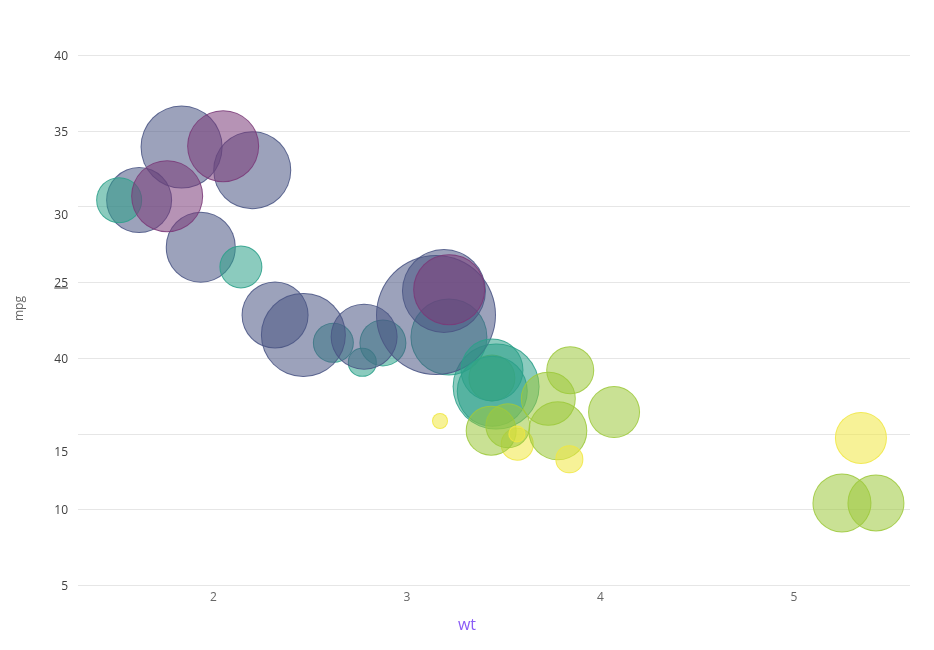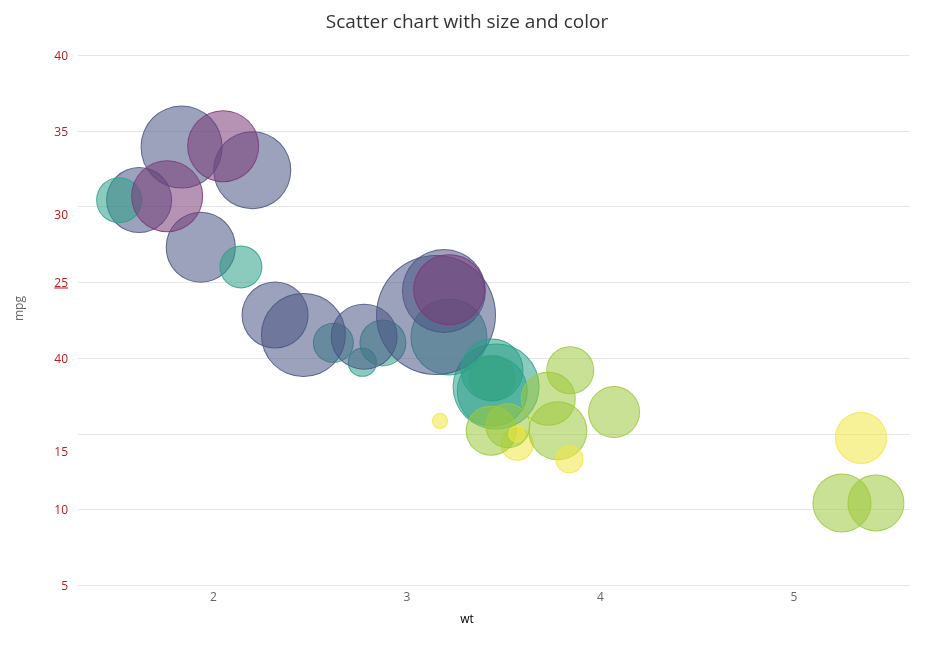--- a/index.html
+++ b/index.html
@@ -36,59 +36,58 @@
       left: 0; width: 100%;
       height: 1px;
       background: #e6e6e6;
     }
     .y-tick {
       position: absolute;
       left: -40px;
       width: 30px;
       text-align: right;
       font-size: 12px;
-      color: #b91c1c;
+      color: #404040;
       transform: translateY(-50%);
     }
     .x-tick {
       position: absolute;
       bottom: -20px;
       font-size: 12px;
       color: #666;
       transform: translateX(-50%);
     }
     .y-label {
       position: absolute;
       left: 18px;
       top: 50%;
       font-size: 12px;
       color: #666;
       transform: rotate(-90deg) translateX(50%);
       transform-origin: left center;
     }
     .x-label {
       position: absolute;
-      bottom: 23px;
+      bottom: 15px;
       left: 50%;
       transform: translateX(-50%);
-      font-size: 12px;
-      color: #000000;
+      font-size: 16px;
+      color: #8b5cf6;
     }
     .bubble {
       position: absolute;
       border-radius: 50%;
       opacity: 1;
       transform: translate(-50%, -50%);
     }
   </style>
 </head>
 <body>
 
 <div class="chart-container">
-  <div class="chart-title">Scatter chart with size and color</div>
   <div class="y-label">mpg</div>
   <div class="x-label">wt</div>
   <div class="plot-area" id="plot">
       <div class="grid-line" style="top: 530px;"></div>
       <div class="y-tick" style="top: 530px;">5</div>
       <div class="grid-line" style="top: 454.286px;"></div>
       <div class="y-tick" style="top: 454.286px;">10</div>
       <div class="grid-line" style="top: 378.571px;"></div>
       <div class="y-tick" style="top: 396px;">15</div>
       <div class="grid-line" style="top: 302.857px;"></div>

